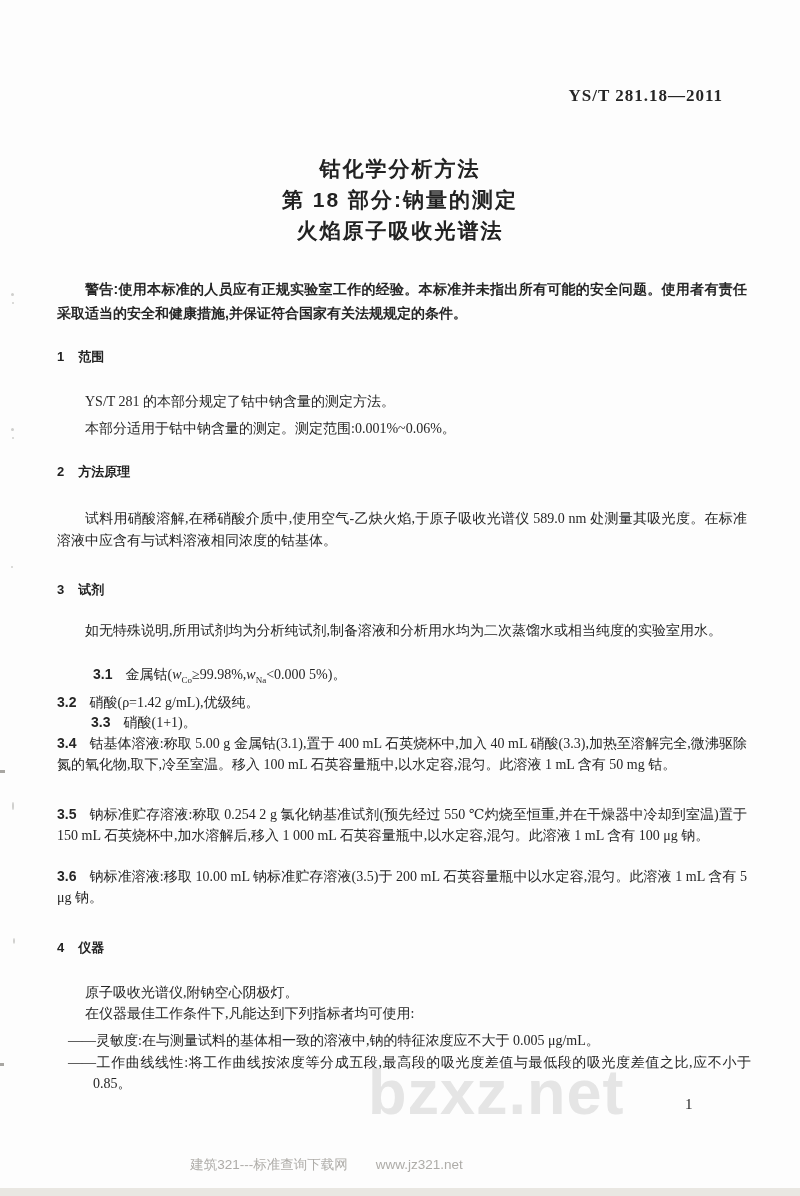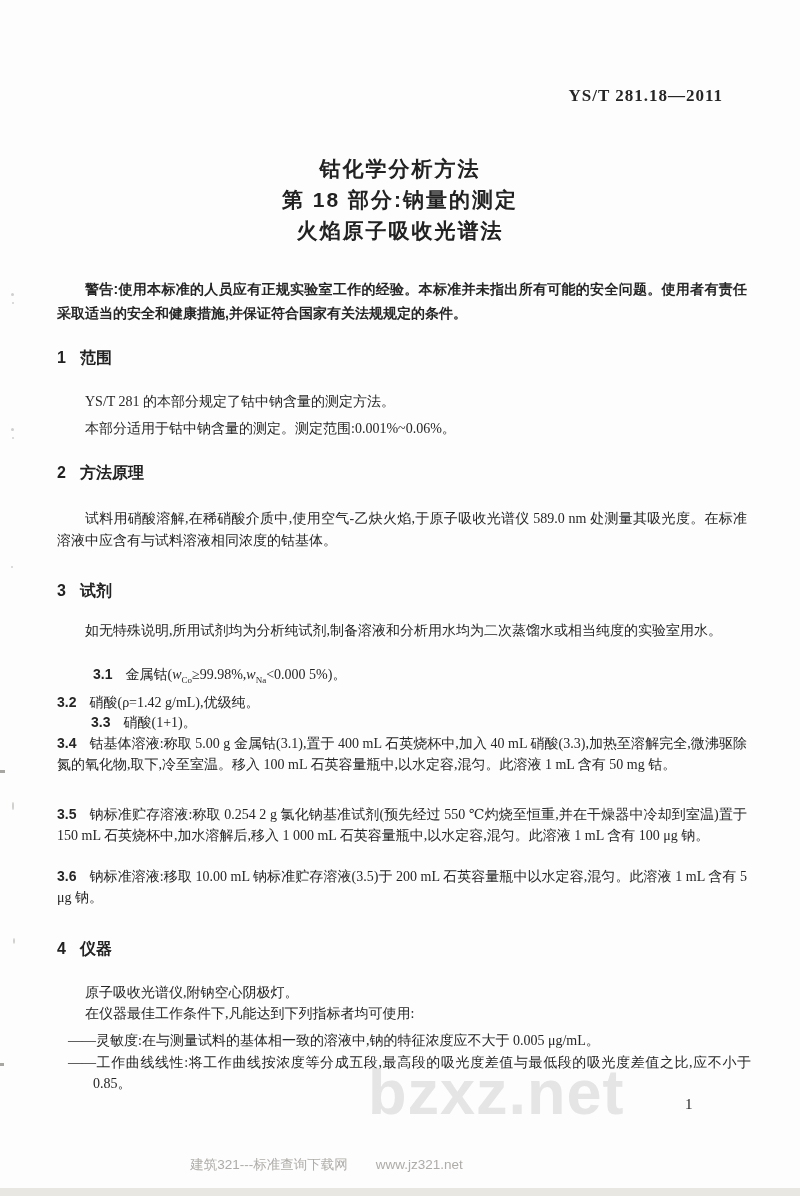--- a/index.html
+++ b/index.html
@@ -31,21 +31,21 @@
     font-size:14px; line-height:20.5px;
     text-align:justify;
   }
   .indent { text-indent:2em; }
   .warning {
     top:277px;
     font-weight:700; line-height:24px; font-size:14px;
     font-family:"Liberation Sans","DejaVu Sans",sans-serif;
   }
   .heading {
-    font-weight:700; font-size:16px;
+    font-weight:700; font-size:13px;
     font-family:"Liberation Sans","DejaVu Sans",sans-serif;
     color:#222;
   }
   .heading .h-num { margin-right:14px; }
   .item-num {
     font-family:"Liberation Sans","DejaVu Sans",sans-serif;
     font-weight:700; margin-right:13px;
   }
   .lh26 { line-height:26.5px; }
   .lh22 { line-height:22px; }

